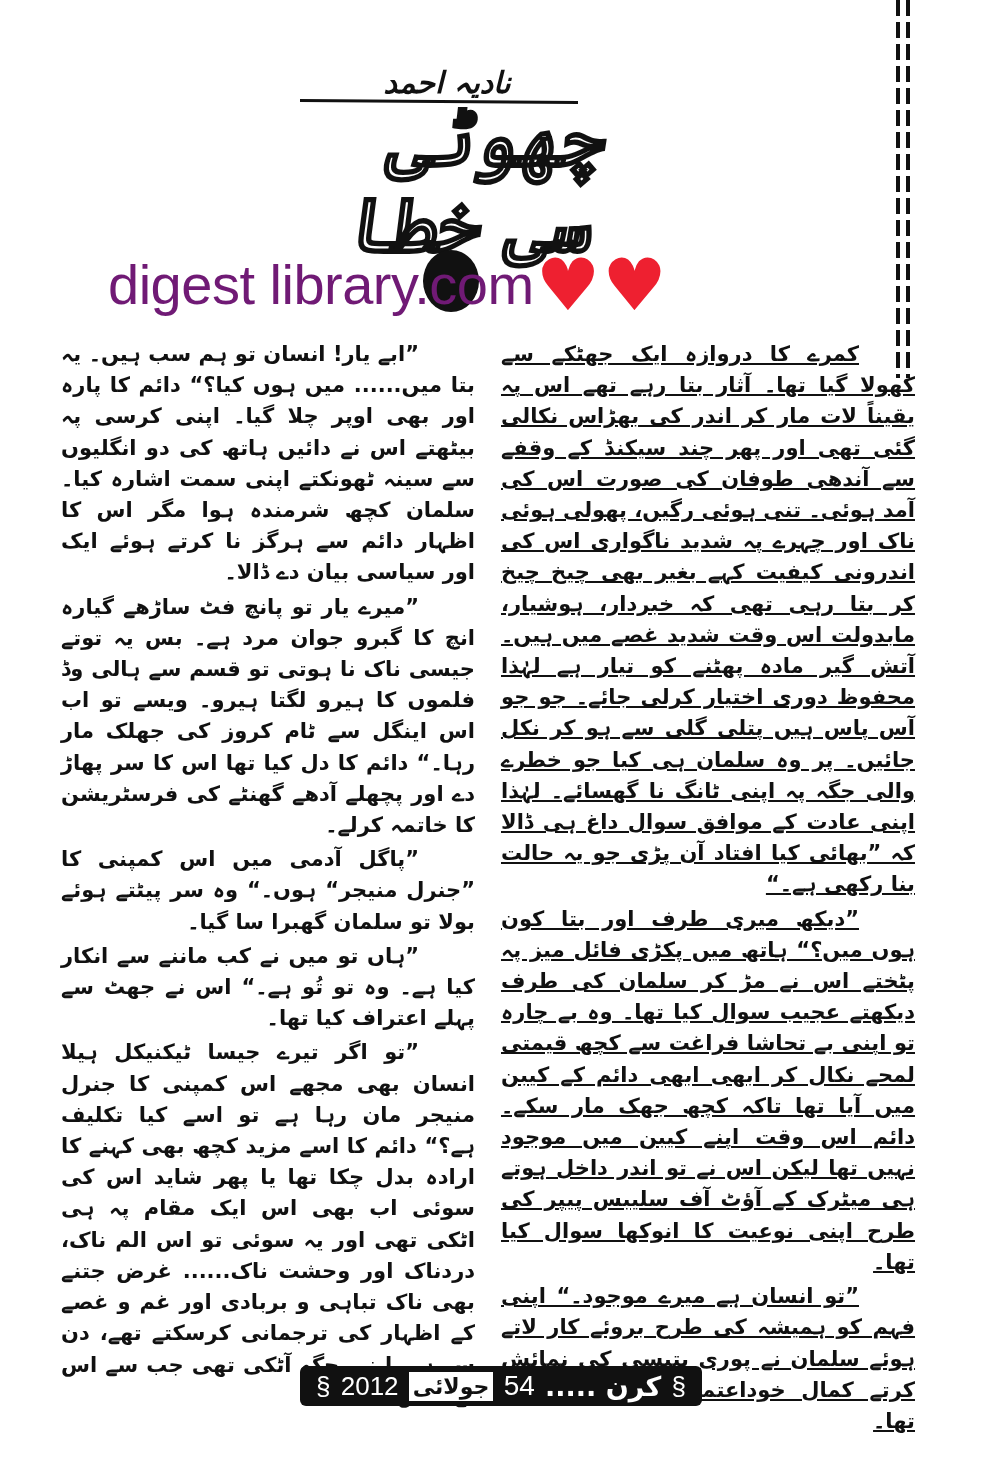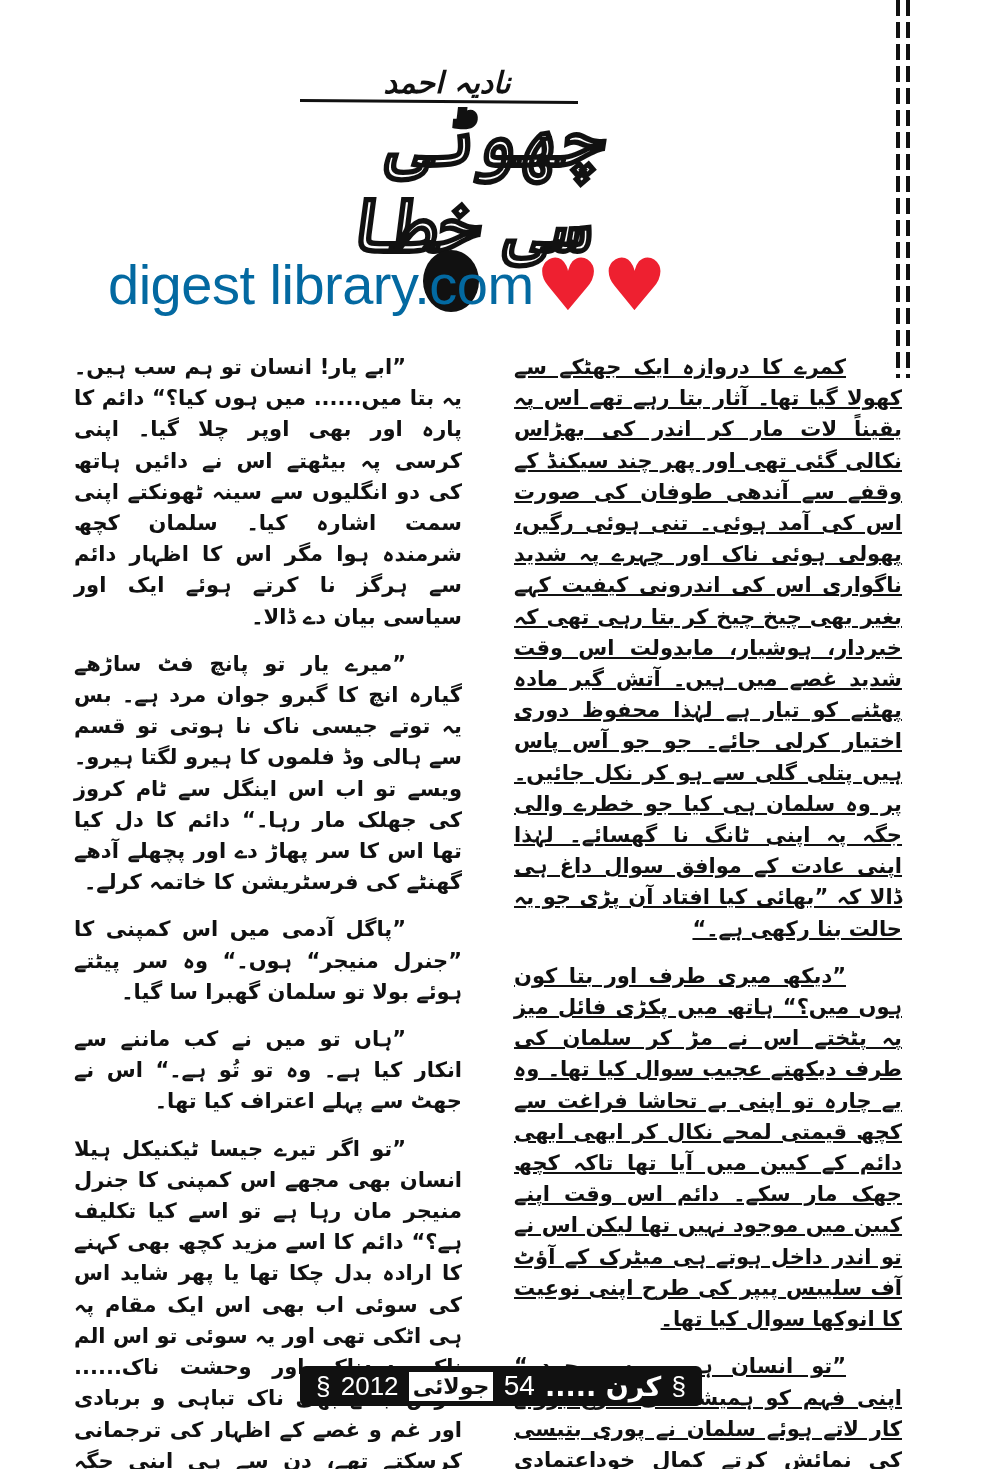--- a/index.html
+++ b/index.html
@@ -47,37 +47,37 @@
     position: absolute; left: 423px; top: 250px; width: 56px; height: 62px;
     border-radius: 50%; background: #111;
   }
 
   
   .watermark {
     position: absolute; left: 108px; top: 250px; height: 70px;
     display: flex; align-items: center; direction: ltr;
   }
   .watermark .wm-text {
-    font-family: "Liberation Sans", sans-serif; font-size: 56px; color: #0369a1;
+    font-family: "Liberation Sans", sans-serif; font-size: 56px; color: #701a75;
     letter-spacing: -0.5px; line-height: 1;
   }
   .watermark .heart {
     font-size: 72px; color: #ee2030; line-height: 1; margin-left: 2px;
     font-family: "DejaVu Sans", sans-serif;
   }
 
   
   .col {
     position: absolute; direction: rtl; text-align: justify;
     font-family: "DejaVu Sans", sans-serif; font-weight: bold;
     font-size: 21px; line-height: 31.2px;
   }
   .col-right { left: 498px; top: 336px; width: 420px; text-decoration: underline; }
   .col-left  { left: 58px;  top: 336px; width: 420px; }
-  .col p { margin: 16px; }
+  .col p { margin: 3px; }
   .col p.indent { text-indent: 56px; }
 
   
   .footer {
     position: absolute; left: 300px; top: 1366px; width: 402px; height: 40px;
     background: #111; border-radius: 6px;
     display: flex; align-items: center; justify-content: space-between;
     direction: ltr; padding: 0 16px; box-sizing: border-box;
     color: #fff; font-family: "Liberation Sans", sans-serif;
   }

